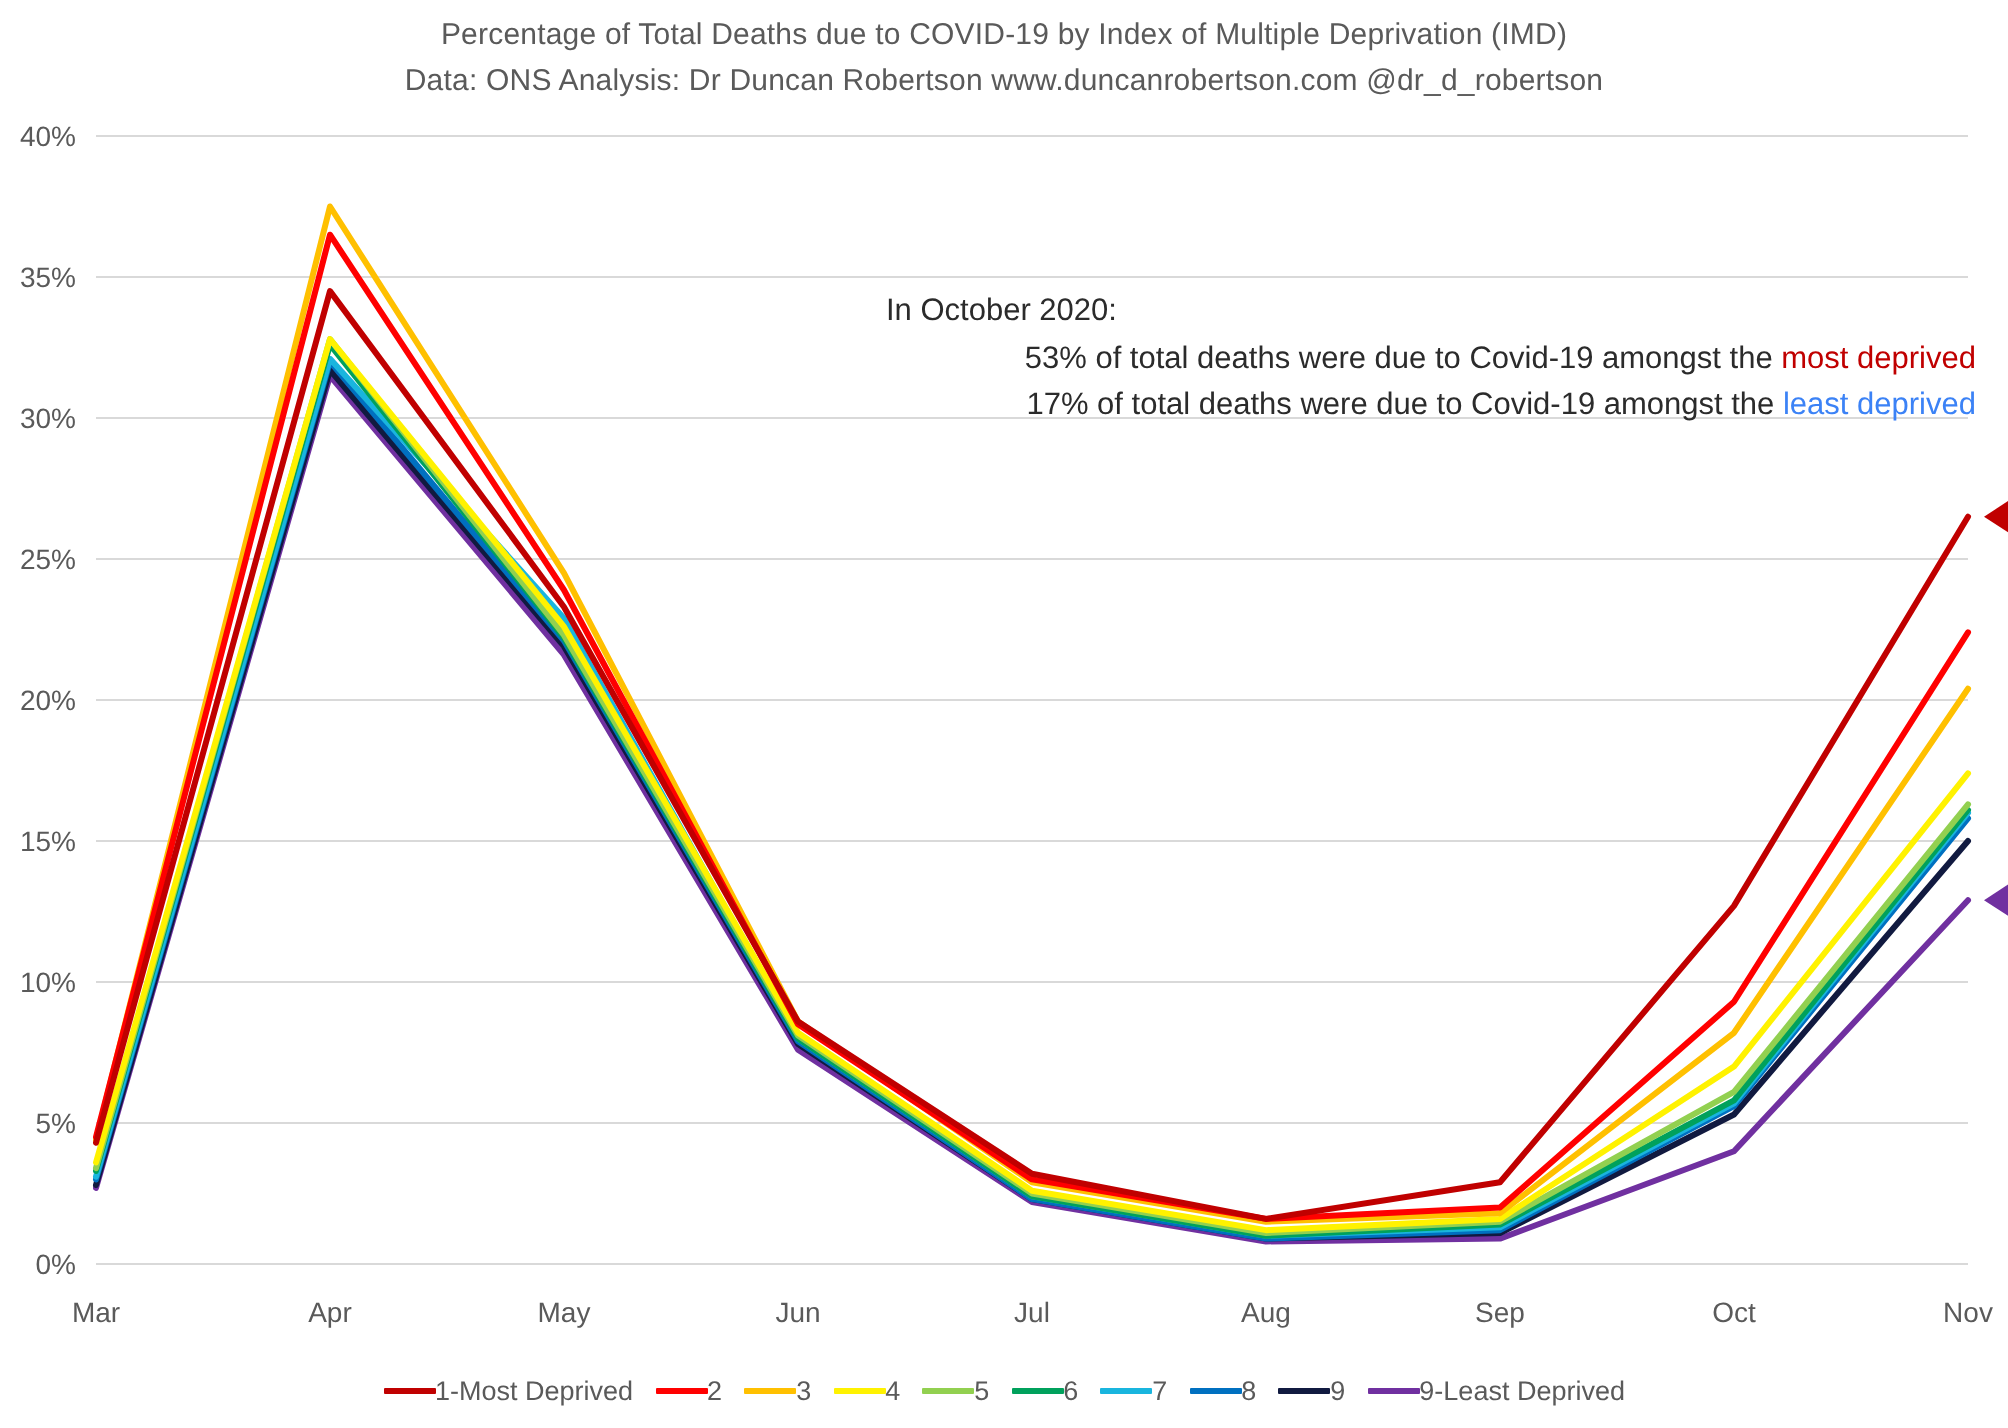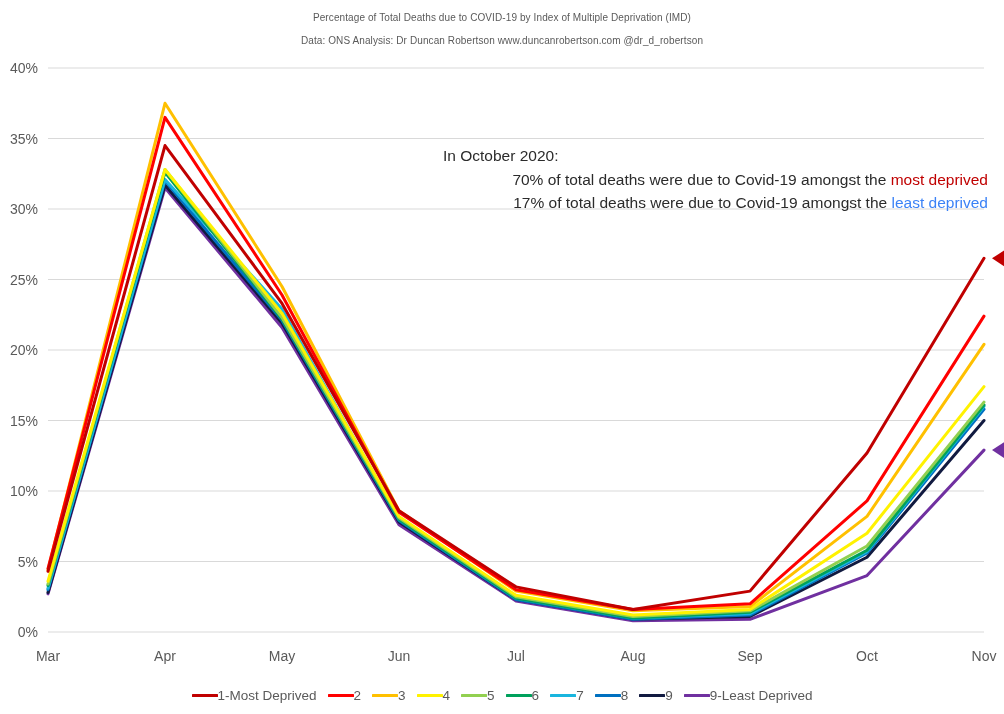--- a/index.html
+++ b/index.html
@@ -24,21 +24,21 @@
   }
   .title-block {
     position: absolute;
     left: 0;
     top: 6px;
     width: 1004px;
     text-align: center;
     pointer-events: none;
   }
   .title-line {
-    font-size: 10px;
+    font-size: 15px;
     color: #5a5a5a;
     line-height: 23px;
     letter-spacing: 0.1px;
     text-align: center;
   }
   .annotation-block {
     position: absolute;
     left: 443px;
     top: 144px;
     width: 545px;
@@ -141,21 +141,21 @@
         <polygon points="992 258.35 1012 245.35000000000002 1012 271.35" fill="#C00000"></polygon>
       </g>
       <g>
         <line x1="1054" x2="1010" y1="450.11" y2="450.11" stroke="#7030A0" stroke-width="9"></line>
         <polygon points="992 450.11 1012 437.11 1012 463.11" fill="#7030A0"></polygon>
       </g>
     </svg>
 
   <div class="annotation-block">
     <div class="ann-line">In October 2020:</div>
-    <div class="ann-line ann-right"><span>70% of total deaths were due to Covid-19 amongst the </span><span class="ann-em-most">most deprived</span></div>
+    <div class="ann-line ann-right"><span>53% of total deaths were due to Covid-19 amongst the </span><span class="ann-em-most">most deprived</span></div>
     <div class="ann-line ann-right"><span>17% of total deaths were due to Covid-19 amongst the </span><span class="ann-em-least">least deprived</span></div>
   </div>
 
   <div class="legend" id="legend">
       <div class="legend-item">
         <span class="legend-swatch" style="background: rgb(192, 0, 0);"></span>
         <span class="legend-label">1-Most Deprived</span>
       </div>
       <div class="legend-item">
         <span class="legend-swatch" style="background: rgb(255, 0, 0);"></span>

